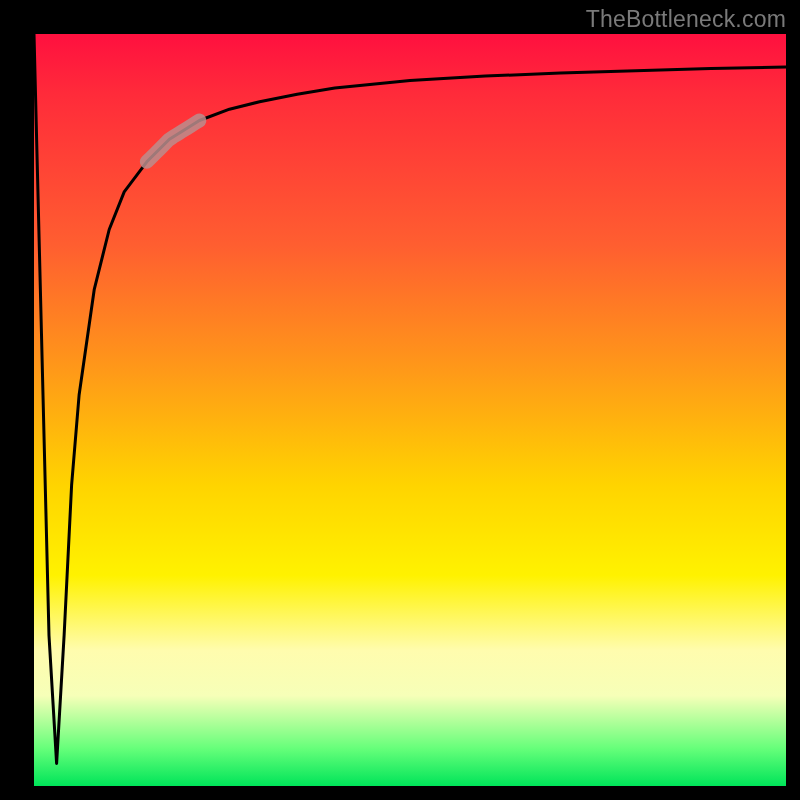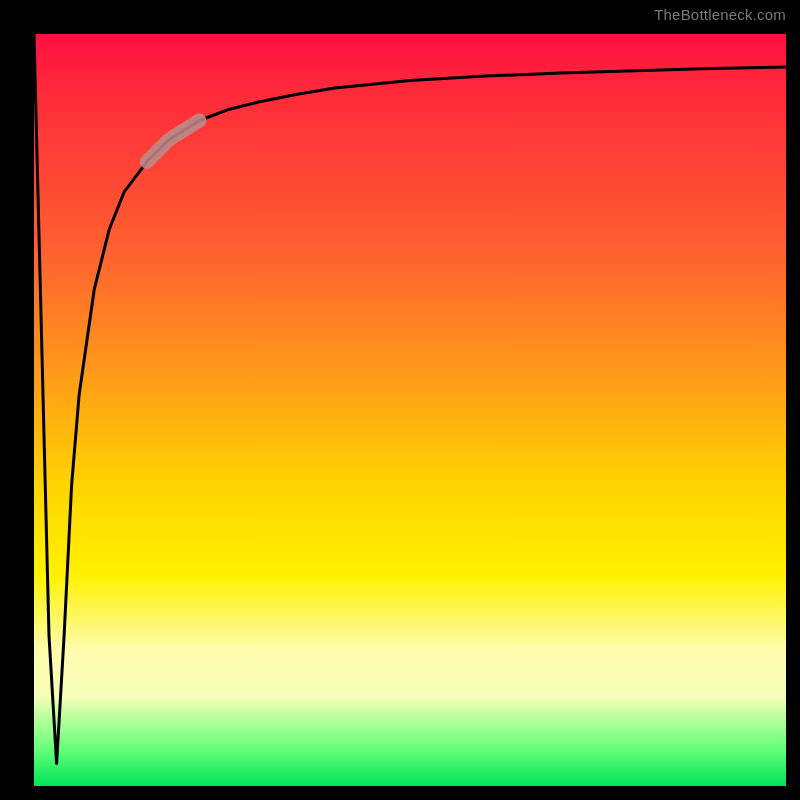--- a/index.html
+++ b/index.html
@@ -38,21 +38,21 @@
       #f6ffb8 88%,
       #66ff7a 95%,
       #00e459 100%
     );
   }
   .watermark {
     position: absolute;
     top: 6px;
     right: 14px;
     color: #7a7a7a;
-    font-size: 15px;
+    font-size: 23px;
     letter-spacing: 0.2px;
     font-weight: 400;
   }
   svg.curve {
     position: absolute;
     left: 0;
     top: 0;
     width: 752px;
     height: 752px;
     overflow: visible;

